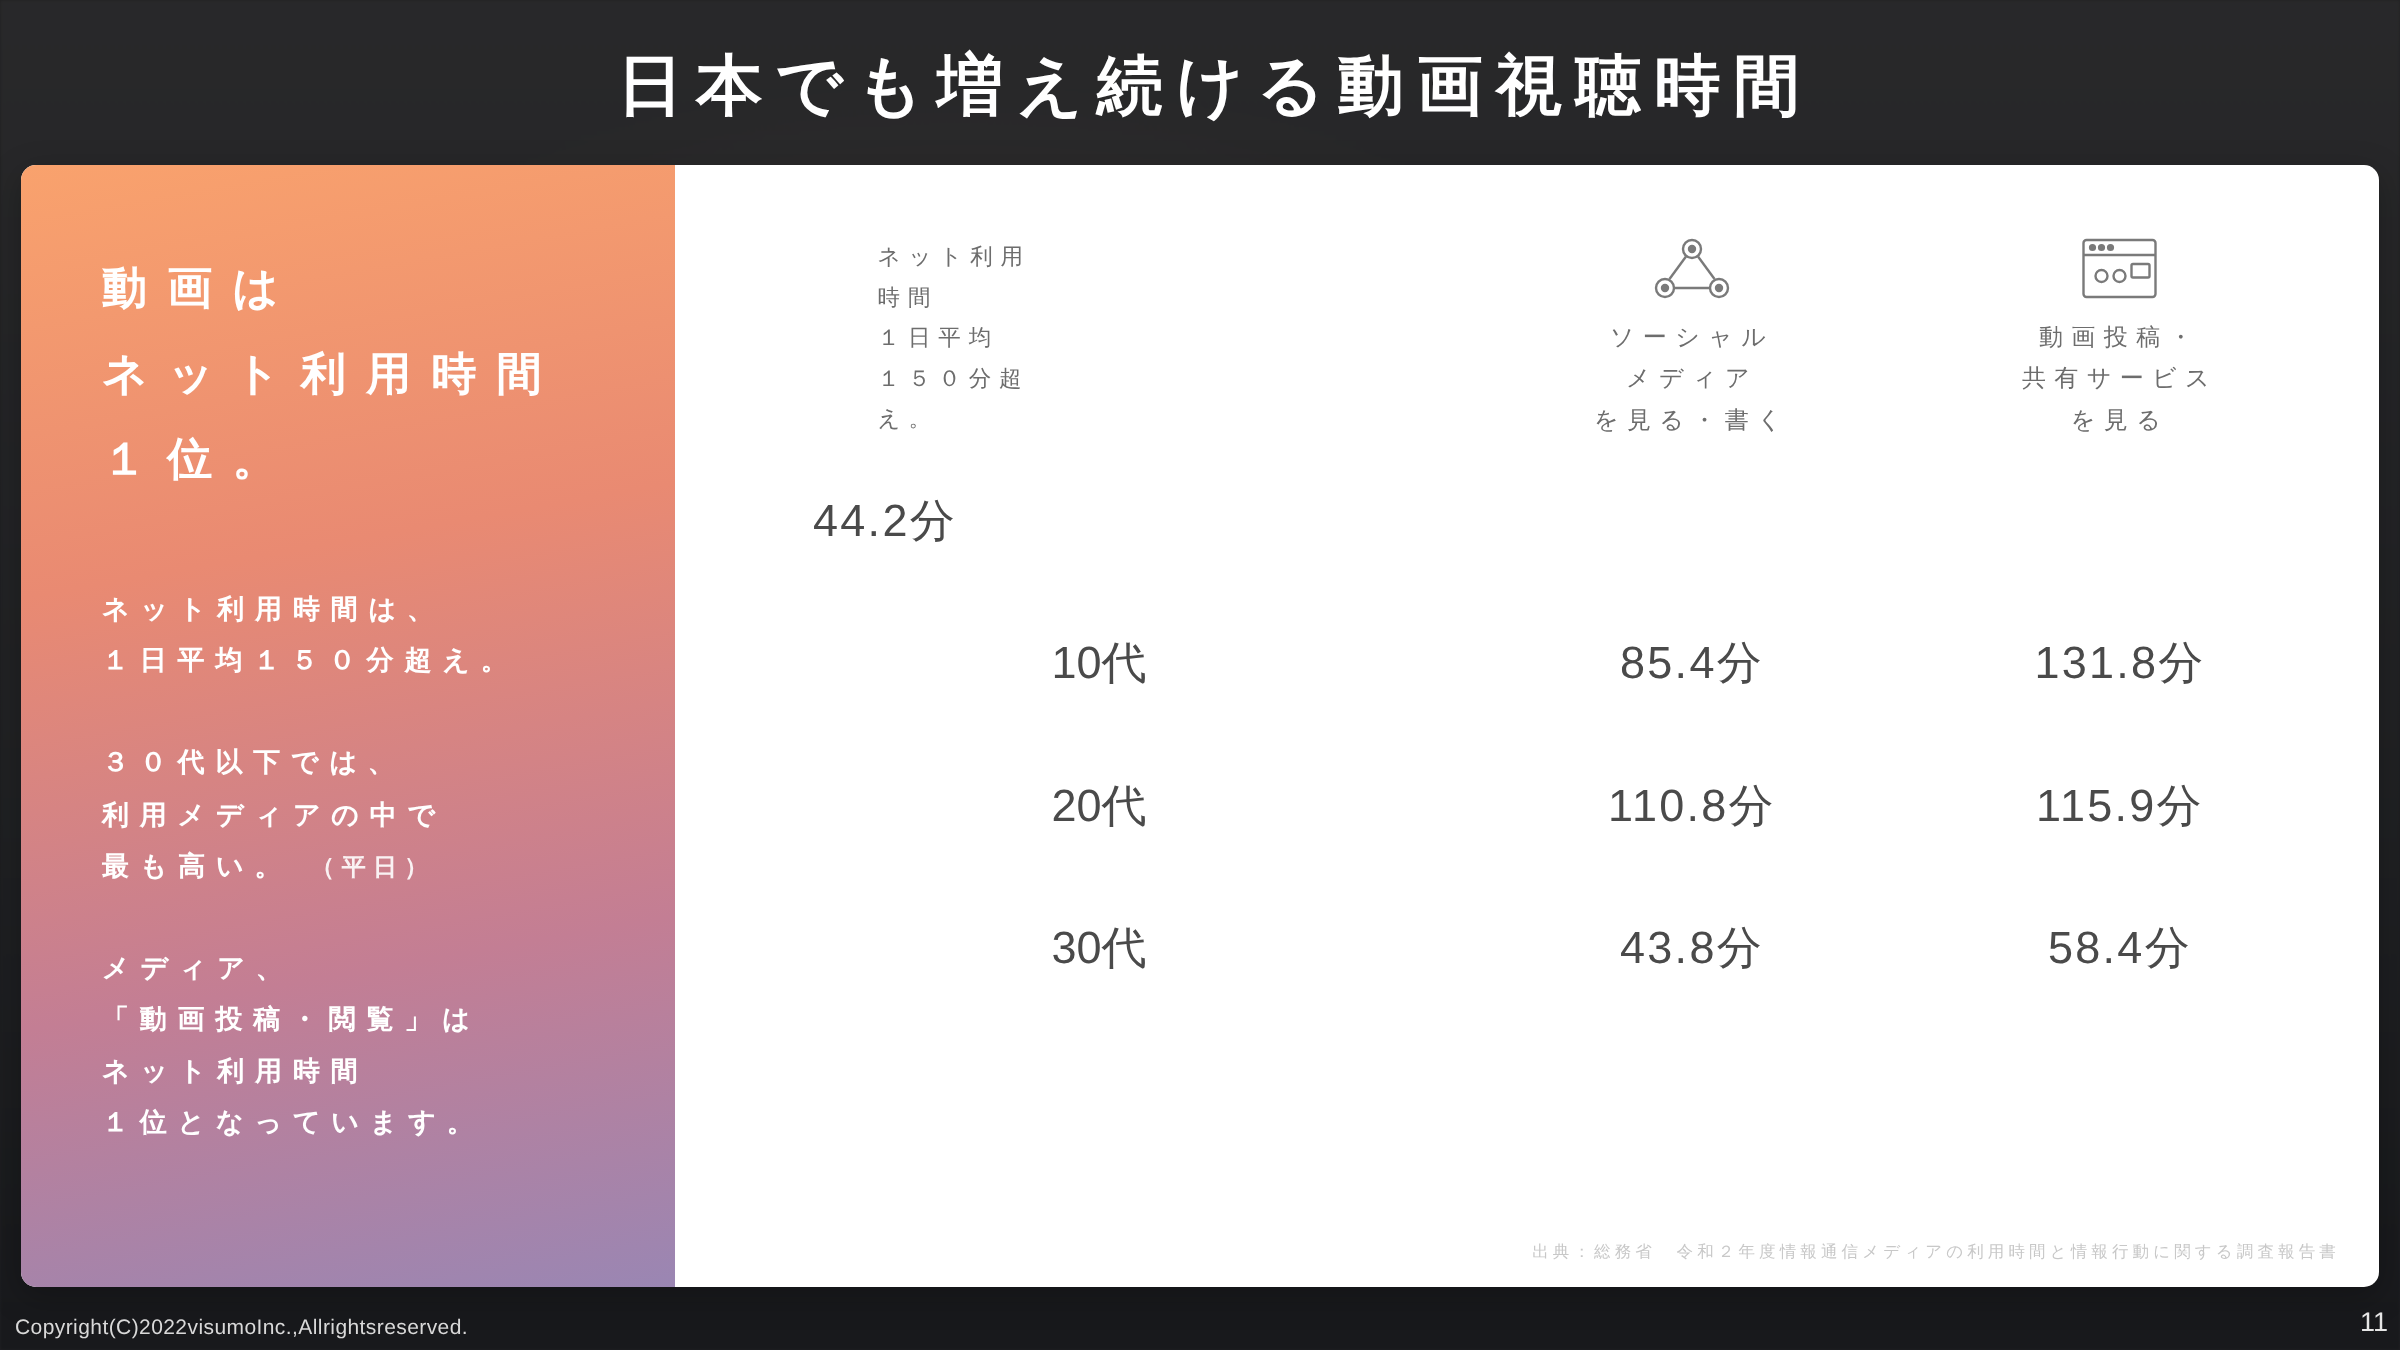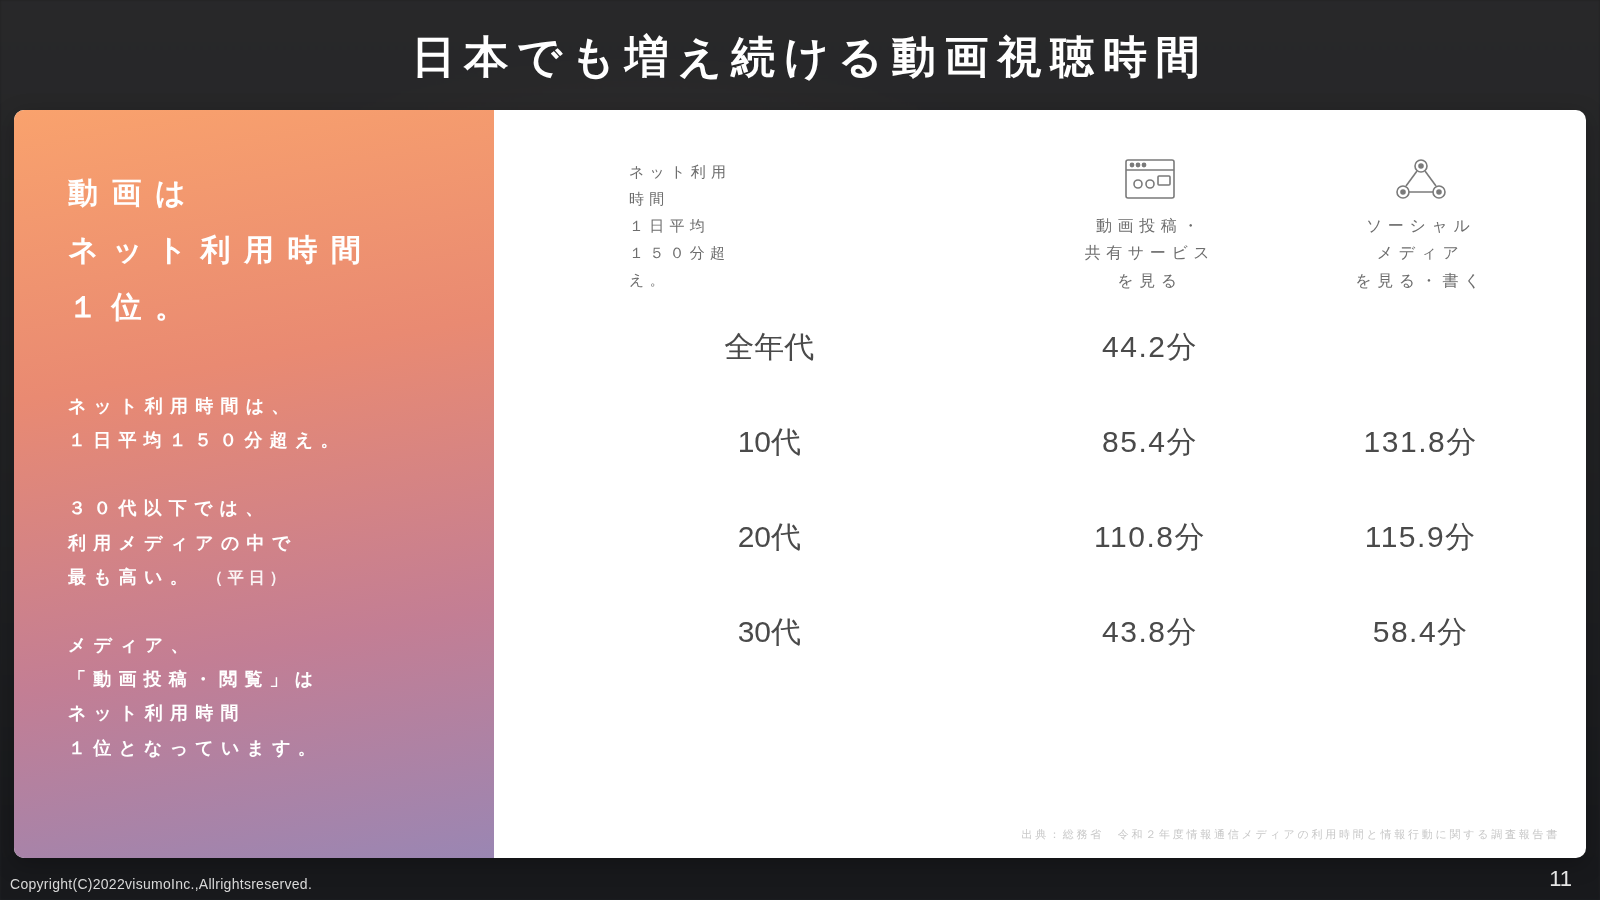--- a/index.html
+++ b/index.html
@@ -1,36 +1,36 @@
 <!DOCTYPE html>
 <html><head>
 <meta charset="utf-8">
 <style>
 html,body{margin:0;padding:0;width:1600px;height:900px;font-family:"Hiragino Sans","Yu Gothic","Meiryo",sans-serif;overflow:hidden;}
 .stage{position:relative;width:1600px;height:900px;background:linear-gradient(180deg,#3a3a3a 0%,#2d2f33 60%,#3d3d46 100%);}
 .bg-photo{position:absolute;inset:0;background:radial-gradient(900px 500px at 40% 45%,rgba(255,200,160,.25),rgba(0,0,0,0) 70%),linear-gradient(180deg,#4a4a4d 0%,#3a3c40 60%,#2c2e33 100%);filter:blur(1px);} 
 .dim{position:absolute;inset:0;background:rgba(0,0,0,.45);}
 .title{position:absolute;top:28px;left:0;right:0;text-align:center;color:#fff;font-size:44px;font-weight:600;letter-spacing:.2em;padding-left:20px;}
 .card{position:absolute;top:110px;left:14px;right:14px;bottom:42px;background:#fff;border-radius:10px;display:flex;overflow:hidden;box-shadow:0 6px 22px rgba(0,0,0,.25);}
-.left{width:480px;background:linear-gradient(170deg,#f9a26d 0%,#e98a72 35%,#c37e94 70%,#9a86b3 100%);color:#fff;padding:54px 40px 40px 54px;box-sizing:border-box;}
+.left{width:436px;background:linear-gradient(170deg,#f9a26d 0%,#e98a72 35%,#c37e94 70%,#9a86b3 100%);color:#fff;padding:54px 40px 40px 54px;box-sizing:border-box;}
 .left .headline{font-size:30px;font-weight:600;letter-spacing:.45em;line-height:1.9;}
 .left .sub{font-size:18px;letter-spacing:.4em;line-height:1.9;margin-top:54px;font-weight:700;}
 .left .sub p{margin:0 0 34px 0;}
 .left .small{font-size:16px;letter-spacing:.3em;opacity:.9;}
 .right{flex:1;position:relative;padding:40px 30px 30px 30px;box-sizing:border-box;color:#4a4a4a;}
 .grid{width:100%;display:grid;grid-template-columns:220px 1fr 1fr 1fr;align-items:center;row-gap:0;}
 .hdr{display:flex;flex-direction:column;align-items:center;justify-content:center;text-align:center;font-size:16px;letter-spacing:.35em;line-height:1.7;color:#6d6d6d;height:150px;}
 .hdr .icon{margin-bottom:10px;color:#7a7a7a;}
 .hdr0{font-size:15px;letter-spacing:.35em;line-height:1.8;color:#6d6d6d;text-align:left;padding-left:105px;align-self:center;}
 .row-label,.cell{height:95px;display:flex;align-items:center;justify-content:center;font-size:30px;color:#4a4a4a;}
 .row-label{font-size:30px;}
 .cell{font-size:30px;letter-spacing:.05em;}
 .src{position:absolute;bottom:16px;right:26px;font-size:11px;color:#c8c8c8;letter-spacing:.25em;margin-left:44px;}
 .footer-left{position:absolute;bottom:8px;left:10px;color:#d9d9d9;font-size:14px;letter-spacing:.02em;}
-.footer-right{position:absolute;bottom:8px;right:28px;color:#e6e6e6;font-size:22px;}
+.footer-right{position:absolute;bottom:8px;right:8px;color:#e6e6e6;font-size:18px;}
 svg{display:block;}
 </style>
 </head>
 <body>
 
 <div class="stage">
   <div class="bg-photo"></div>
   <div class="dim"></div>
   <div class="title">日本でも増え続ける動画視聴時間</div>
 
@@ -66,58 +66,57 @@
 
         <div class="hdr0">
           <span>ネット利用時間</span><br>
           <span>１日平均</span><br>
           <span>１５０分超え。</span>
         </div>
         <div class="hdr"></div>
         <div class="hdr">
           <span class="icon">
             <svg width="60" height="46" viewBox="0 0 60 46" fill="none" stroke="currentColor" stroke-width="1.6">
-              <rect x="6" y="4" width="48" height="38" rx="2"></rect>
-              <line x1="6" y1="14" x2="54" y2="14"></line>
-              <circle cx="12" cy="9" r="1.6" fill="currentColor"></circle>
-                <circle cx="18" cy="9" r="1.6" fill="currentColor"></circle>
-                <circle cx="24" cy="9" r="1.6" fill="currentColor"></circle>
-              <circle cx="18" cy="28" r="4"></circle>
-                <circle cx="30" cy="28" r="4"></circle>
-              <rect x="38" y="20" width="12" height="9" rx="1"></rect>
-            </svg>
-          </span>
-          <div>
-            <span>動画投稿・</span><br>
-            <span>共有サービス</span><br>
-            <span>を見る</span>
-          </div>
-        </div>
-        <div class="hdr">
-          <span class="icon">
-            <svg width="60" height="46" viewBox="0 0 60 46" fill="none" stroke="currentColor" stroke-width="1.6">
               <circle cx="30" cy="10" r="6"></circle>
                 <circle cx="12" cy="36" r="6"></circle>
                 <circle cx="48" cy="36" r="6"></circle>
               <line x1="26" y1="15" x2="15" y2="30"></line>
                 <line x1="34" y1="15" x2="45" y2="30"></line>
                 <line x1="18" y1="36" x2="42" y2="36"></line>
               <circle cx="30" cy="10" r="2" fill="currentColor"></circle>
                 <circle cx="12" cy="36" r="2" fill="currentColor"></circle>
                 <circle cx="48" cy="36" r="2" fill="currentColor"></circle>
             </svg>
           </span>
           <div>
             <span>ソーシャル</span><br>
             <span>メディア</span><br>
             <span>を見る・書く</span>
           </div>
         </div>
+        <div class="hdr">
+          <span class="icon">
+            <svg width="60" height="46" viewBox="0 0 60 46" fill="none" stroke="currentColor" stroke-width="1.6">
+              <rect x="6" y="4" width="48" height="38" rx="2"></rect>
+              <line x1="6" y1="14" x2="54" y2="14"></line>
+              <circle cx="12" cy="9" r="1.6" fill="currentColor"></circle>
+                <circle cx="18" cy="9" r="1.6" fill="currentColor"></circle>
+                <circle cx="24" cy="9" r="1.6" fill="currentColor"></circle>
+              <circle cx="18" cy="28" r="4"></circle>
+                <circle cx="30" cy="28" r="4"></circle>
+              <rect x="38" y="20" width="12" height="9" rx="1"></rect>
+            </svg>
+          </span>
+          <div>
+            <span>動画投稿・</span><br>
+            <span>共有サービス</span><br>
+            <span>を見る</span>
+          </div>
+        </div>
 
-        <div class="row-label" style="grid-column:1/3;">全年代</div>
         <div class="cell">44.2分</div>
 
         <div class="row-label" style="grid-column:1/3;">10代</div>
         <div class="cell">85.4分</div>
         <div class="cell">131.8分</div>
 
         <div class="row-label" style="grid-column:1/3;">20代</div>
         <div class="cell">110.8分</div>
         <div class="cell">115.9分</div>
 

